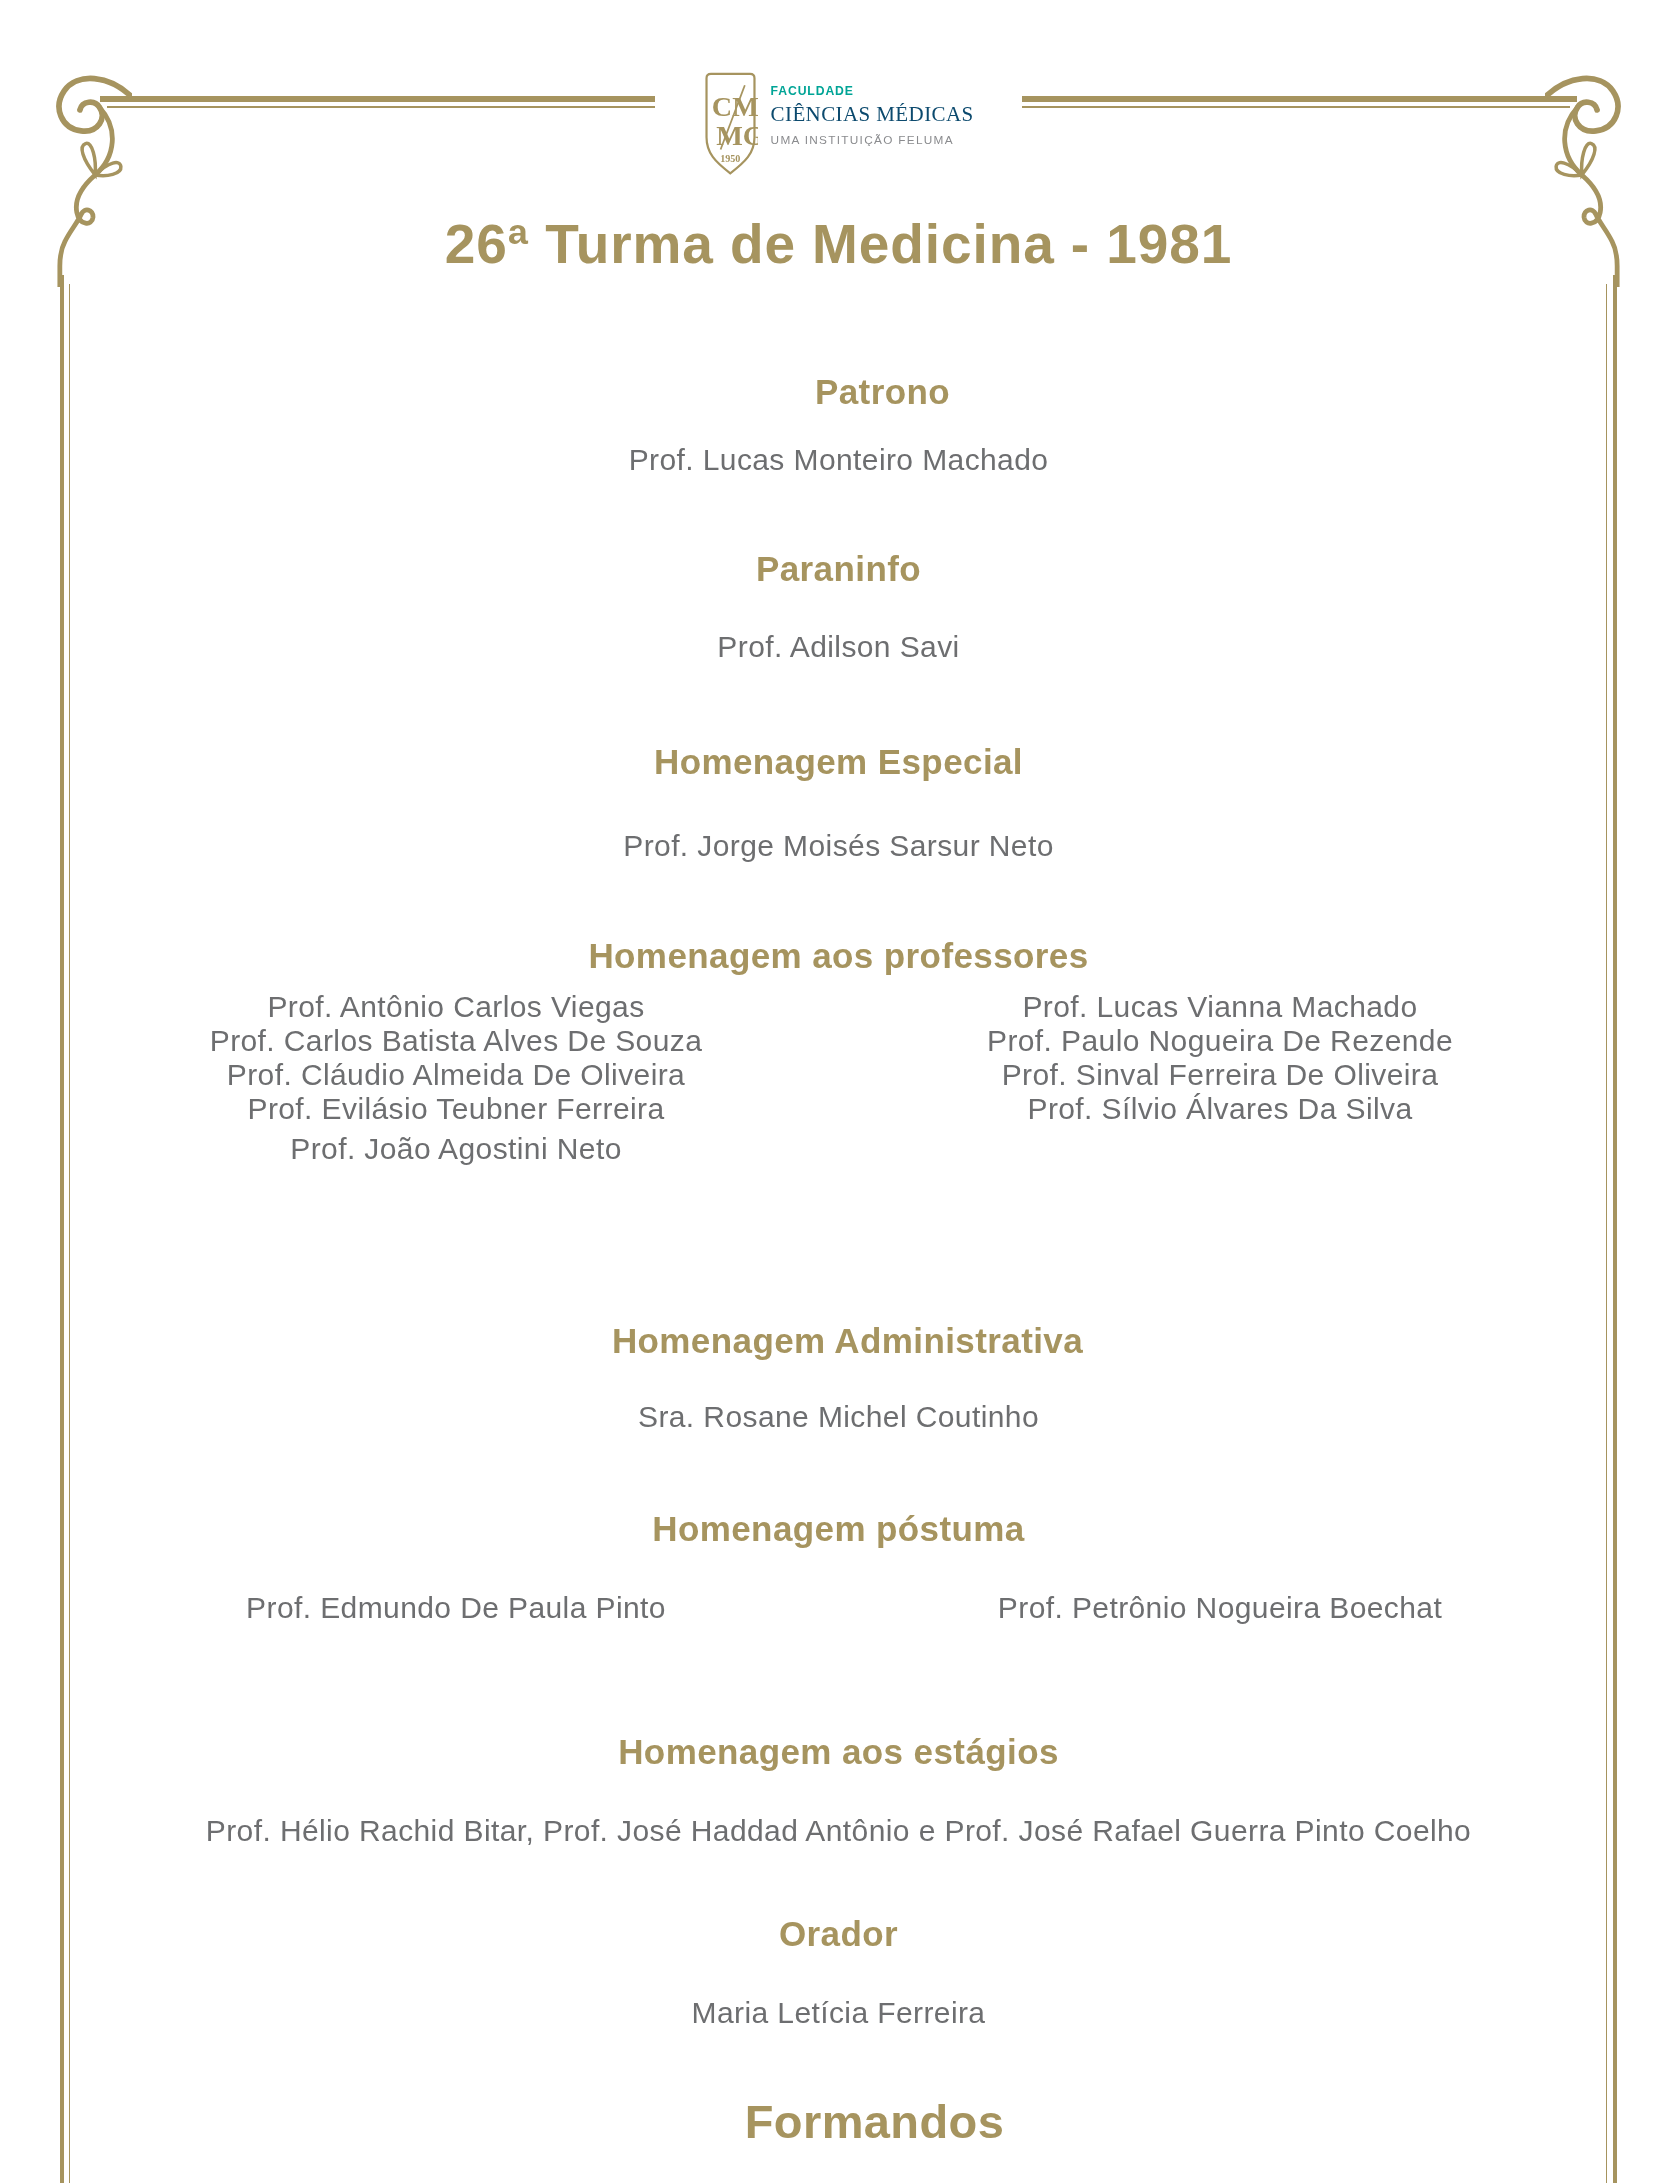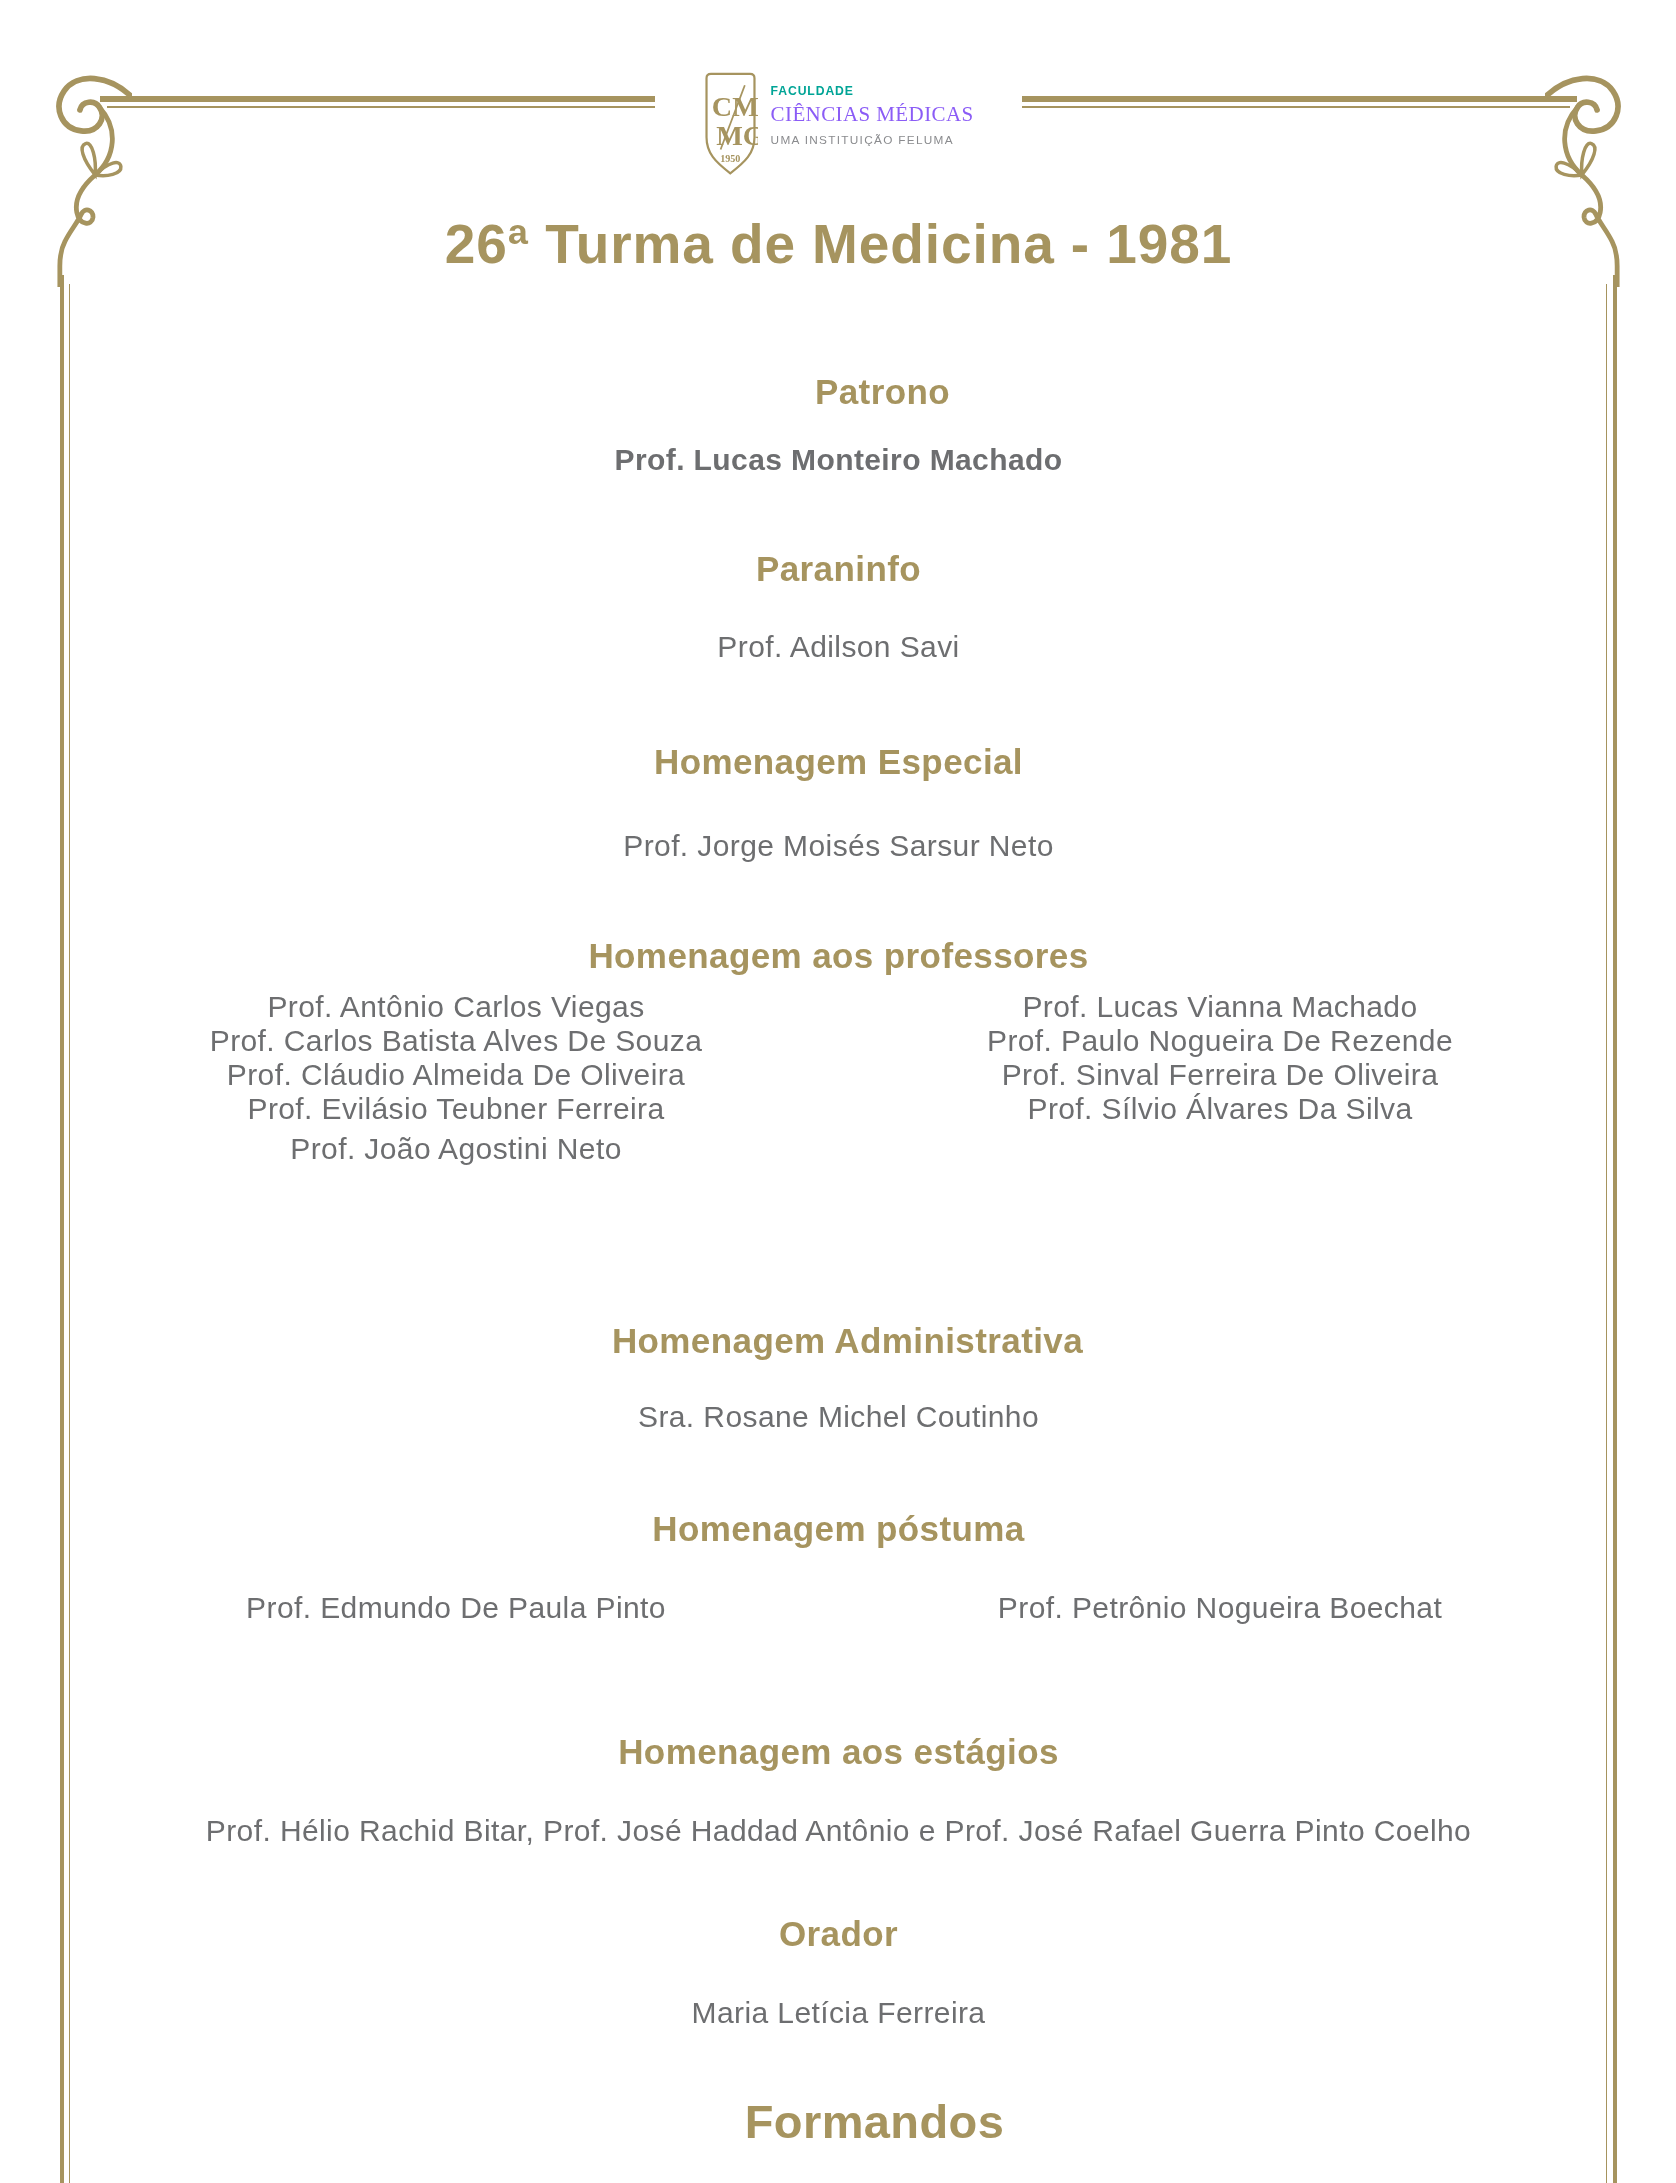--- a/index.html
+++ b/index.html
@@ -17,21 +17,21 @@
   .vline-thin  { width: 1.3px; }
   .corner-svg { position: absolute; width: 92px; height: 218px; }
   .corner-svg path { fill: none; stroke: #a6945f; stroke-linecap: round; }
   .corner-right { transform: scaleX(-1); }
 
   
   .logo-row { position: absolute; top: 71px; left: 0; width: 100%;
               display: flex; justify-content: center; align-items: flex-start; gap: 12.2px; }
   .brand-col { display: flex; flex-direction: column; align-items: flex-start; margin-top: 13px; }
   .brand-top { color: #00a496; font-size: 12.2px; font-weight: 700; letter-spacing: 0.9px; }
-  .brand-name { font-family: "Liberation Serif", serif; color: #8b5cf6;
+  .brand-name { font-family: "Liberation Serif", serif; color: #0c4a6e;
                 font-size: 21px; letter-spacing: 0.4px; margin-top: 4.4px; white-space: nowrap; }
   .brand-tagline { color: #8a8b8e; font-size: 11.8px; letter-spacing: 1.3px; margin-top: 6.1px; white-space: nowrap; }
 
   
   .centered { position: absolute; left: 0; width: 100%; text-align: center; }
   .page-title { color: #a6945f; font-size: 55px; font-weight: 700; letter-spacing: 0.9px; }
   .section-heading { color: #a6945f; font-size: 35px; font-weight: 700; letter-spacing: 0.4px; }
   .big-heading { font-size: 47px; }
   .person { color: #6d6e70; font-size: 30px; font-weight: 400; letter-spacing: 0.4px; }
 
@@ -82,21 +82,21 @@
     <div class="brand-col">
       <div class="brand-top">FACULDADE</div>
       <div class="brand-name">CIÊNCIAS MÉDICAS</div>
       <div class="brand-tagline">UMA INSTITUIÇÃO FELUMA</div>
     </div>
   </div>
 
   <div class="centered page-title" style="top:212px;">26ª Turma de Medicina - 1981</div>
 
   <div class="centered section-heading" style="top:372px;padding-left:44px;">Patrono</div>
-  <div class="centered person" style="top:443px;font-weight:bold;">Prof. Lucas Monteiro Machado</div>
+  <div class="centered person" style="top:443px;">Prof. Lucas Monteiro Machado</div>
 
   <div class="centered section-heading" style="top:549px;">Paraninfo</div>
   <div class="centered person" style="top:630px;">Prof. Adilson Savi</div>
 
   <div class="centered section-heading" style="top:742px;">Homenagem Especial</div>
   <div class="centered person" style="top:829px;">Prof. Jorge Moisés Sarsur Neto</div>
 
   <div class="centered section-heading" style="top:936px;">Homenagem aos professores</div>
   <div class="two-col" style="top:990px;">
     <div class="col">

